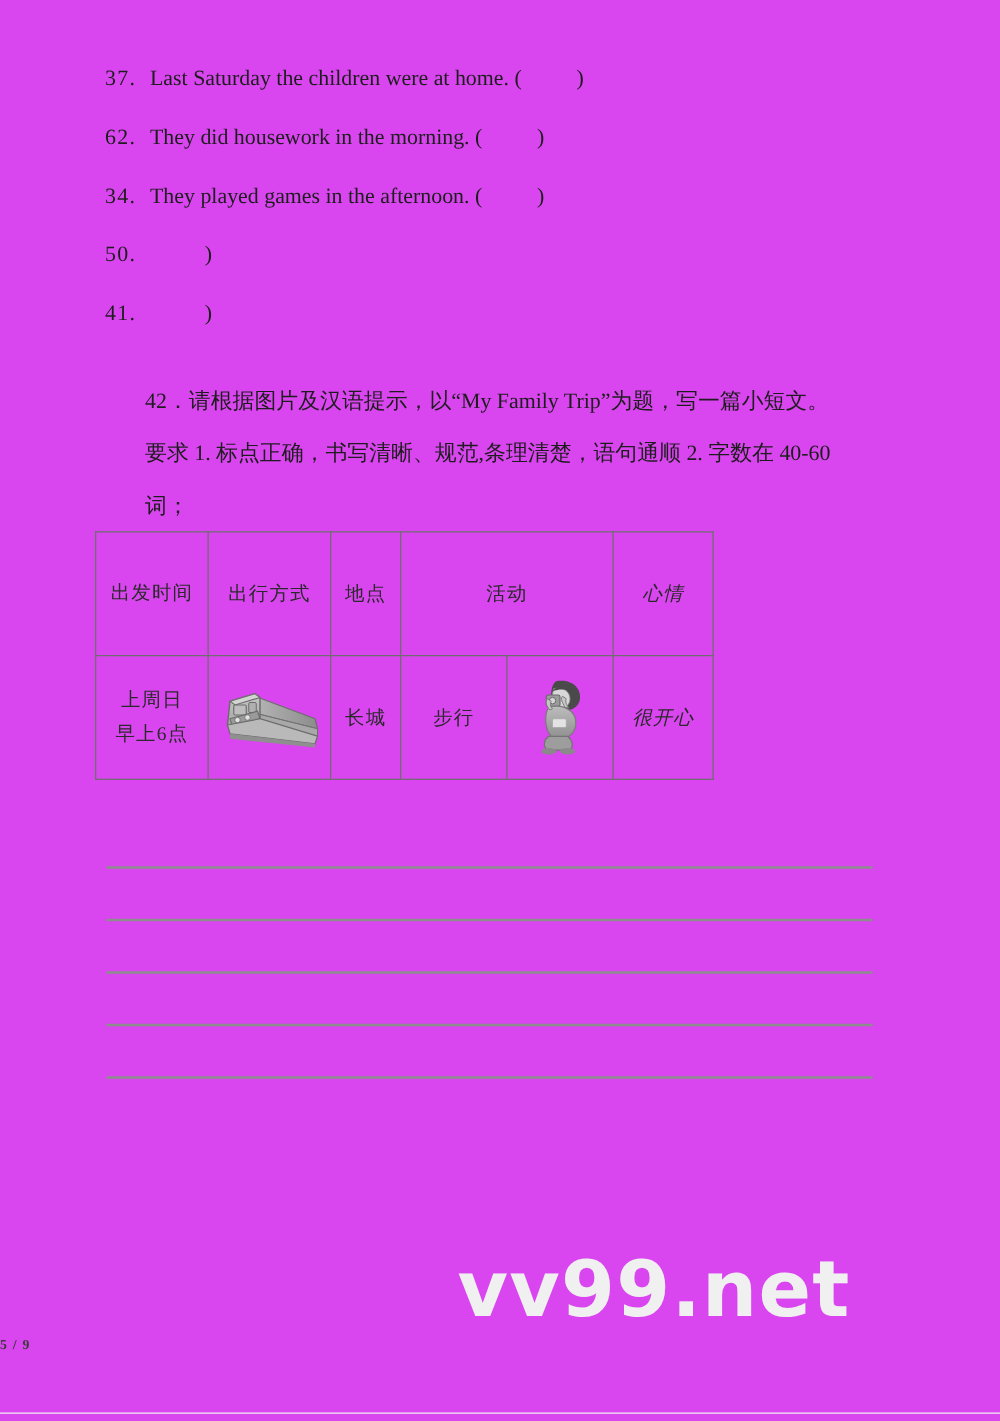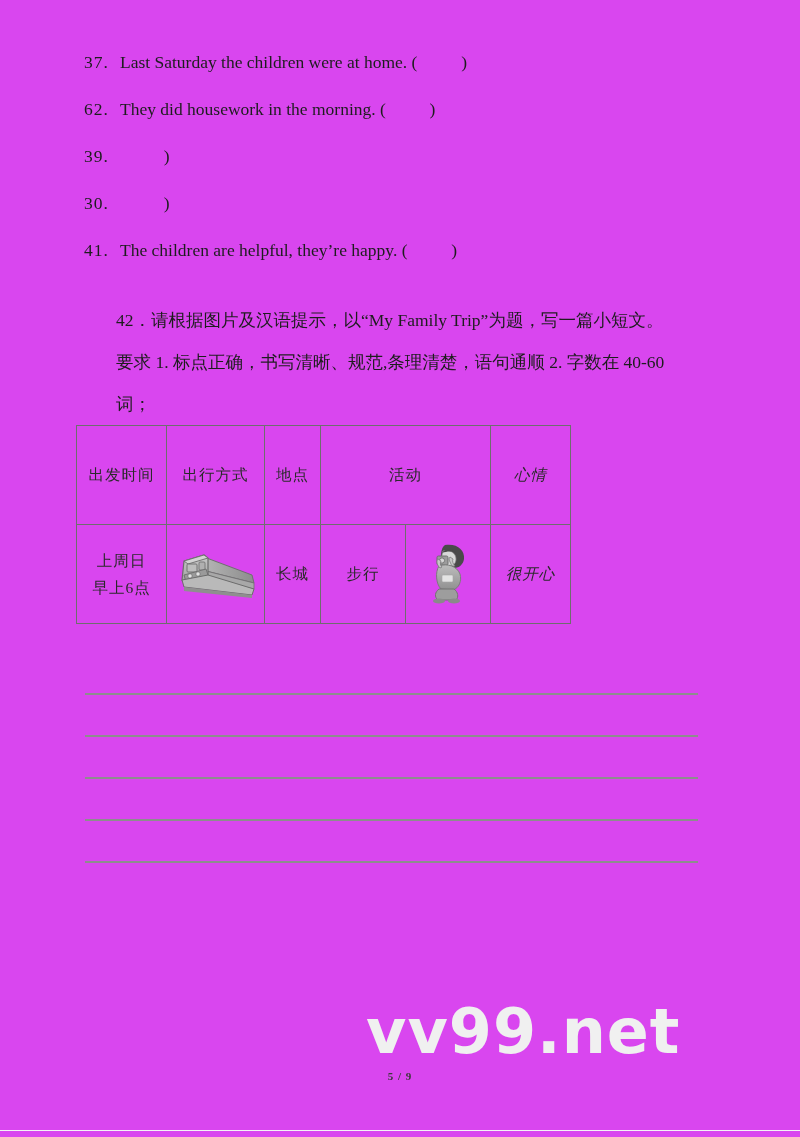--- a/index.html
+++ b/index.html
@@ -148,21 +148,20 @@
     background: #8d8d8d;
     margin-bottom: 40px;
   }
 
   
   .page-number {
     position: absolute;
     left: 0;
     right: 0;
     top: 1070px;
-    text-align: center;
     font-family: "Liberation Serif", serif;
     font-weight: 700;
     font-size: 11px;
     letter-spacing: 1px;
     color: #3a3a3a;
   }
 </style>
 </head>
 <body>
 
@@ -178,32 +177,32 @@
       <span class="q-answer">          )</span>
     </div>
 
     <div class="question">
       <span class="q-num">62.</span>
       <span class="q-text">They did housework in the morning. (</span>
       <span class="q-answer">          )</span>
     </div>
 
     <div class="question">
-      <span class="q-num">39.</span>
-      <span class="q-answer">          )</span>
-    </div>
-
-    <div class="question">
-      <span class="q-num">30.</span>
+      <span class="q-num">34.</span>
+      <span class="q-text">They played games in the afternoon. (</span>
+      <span class="q-answer">          )</span>
+    </div>
+
+    <div class="question">
+      <span class="q-num">50.</span>
       <span class="q-answer">          )</span>
     </div>
 
     <div class="question">
       <span class="q-num">41.</span>
-      <span class="q-text">The children are helpful, they’re happy. (</span>
       <span class="q-answer">          )</span>
     </div>
 
   </div>
 
 
   <div class="prompt">
     <div class="prompt-line">42．请根据图片及汉语提示，以“My Family Trip”为题，写一篇小短文。</div>
     <div class="prompt-line">要求 1. 标点正确，书写清晰、规范,条理清楚，语句通顺 2. 字数在 40-60</div>
     <div class="prompt-line">词；</div>

